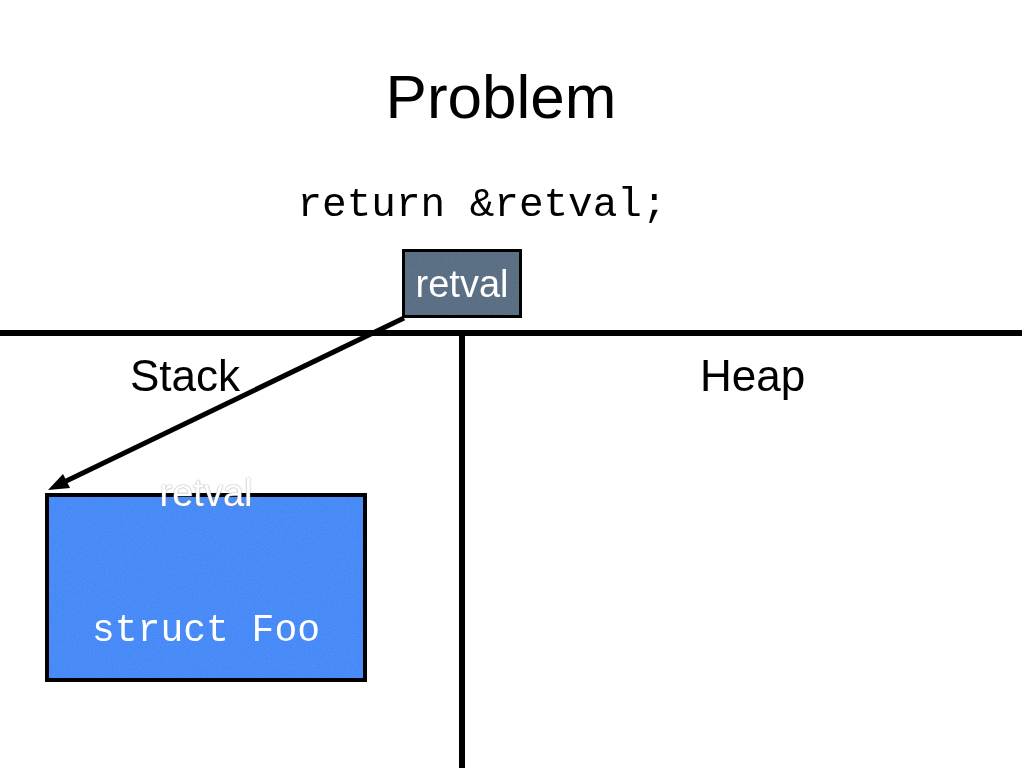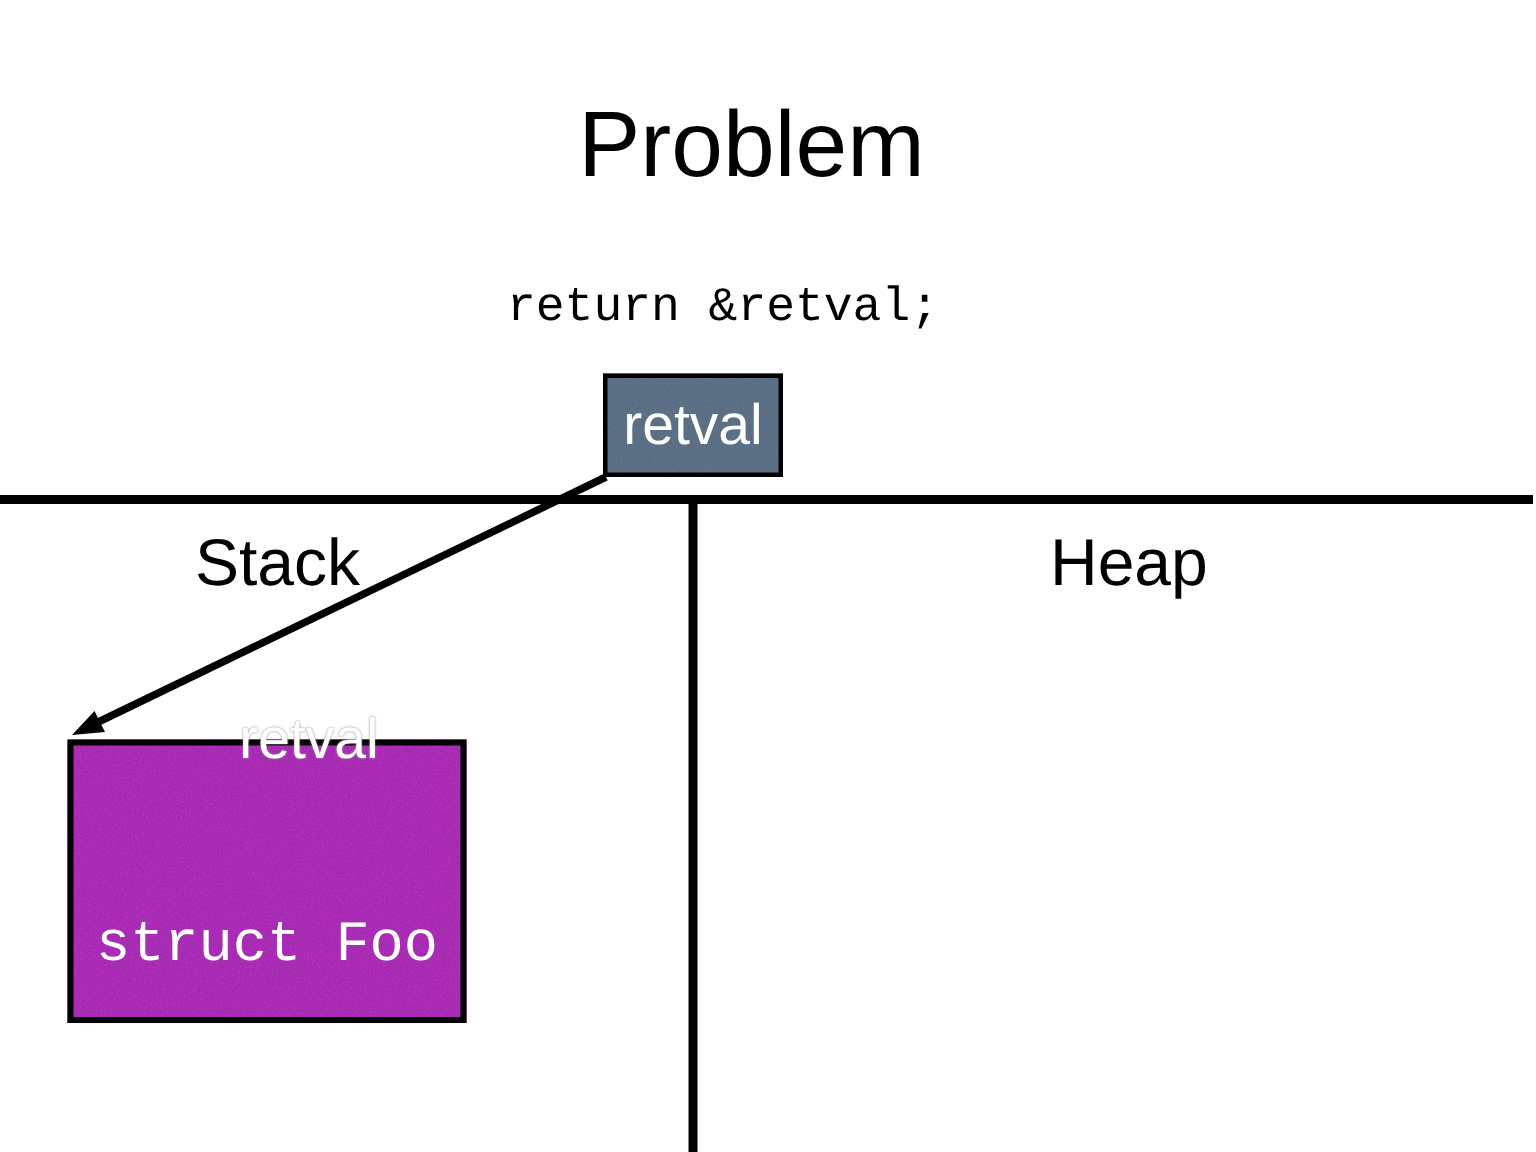--- a/index.html
+++ b/index.html
@@ -18,21 +18,21 @@
     transform: translateX(-50%);
     font-size: 62px;
     line-height: 1;
     color: #000000;
     white-space: nowrap;
   }
   .code-line {
     left: 482px; top: 185px;
     transform: translateX(-50%);
     font-family: "Liberation Mono", monospace;
-    font-size: 32px;
+    font-size: 41px;
     line-height: 40px;
     color: #000000;
     white-space: nowrap;
   }
 
   .pointer-box {
     left: 402px; top: 249px;
     width: 120px; height: 69px;
     box-sizing: border-box;
     background: #51667d;
@@ -75,23 +75,23 @@
 
   .arrow-layer {
     left: 0; top: 0;
     width: 1024px; height: 768px;
     pointer-events: none;
     z-index: 5;
   }
 
   .stack-frame-box {
     left: 45px; top: 493px;
-    width: 266px; height: 189px;
+    width: 322px; height: 189px;
     box-sizing: border-box;
-    background: #a21caf;
+    background: #3b82f6;
     border: 4px solid #000000;
     z-index: 3;
     overflow: hidden;
   }
   .noise-tex {
     position: absolute;
     left: 0; top: 0;
     width: 100%; height: 100%;
     z-index: 0;
   }

